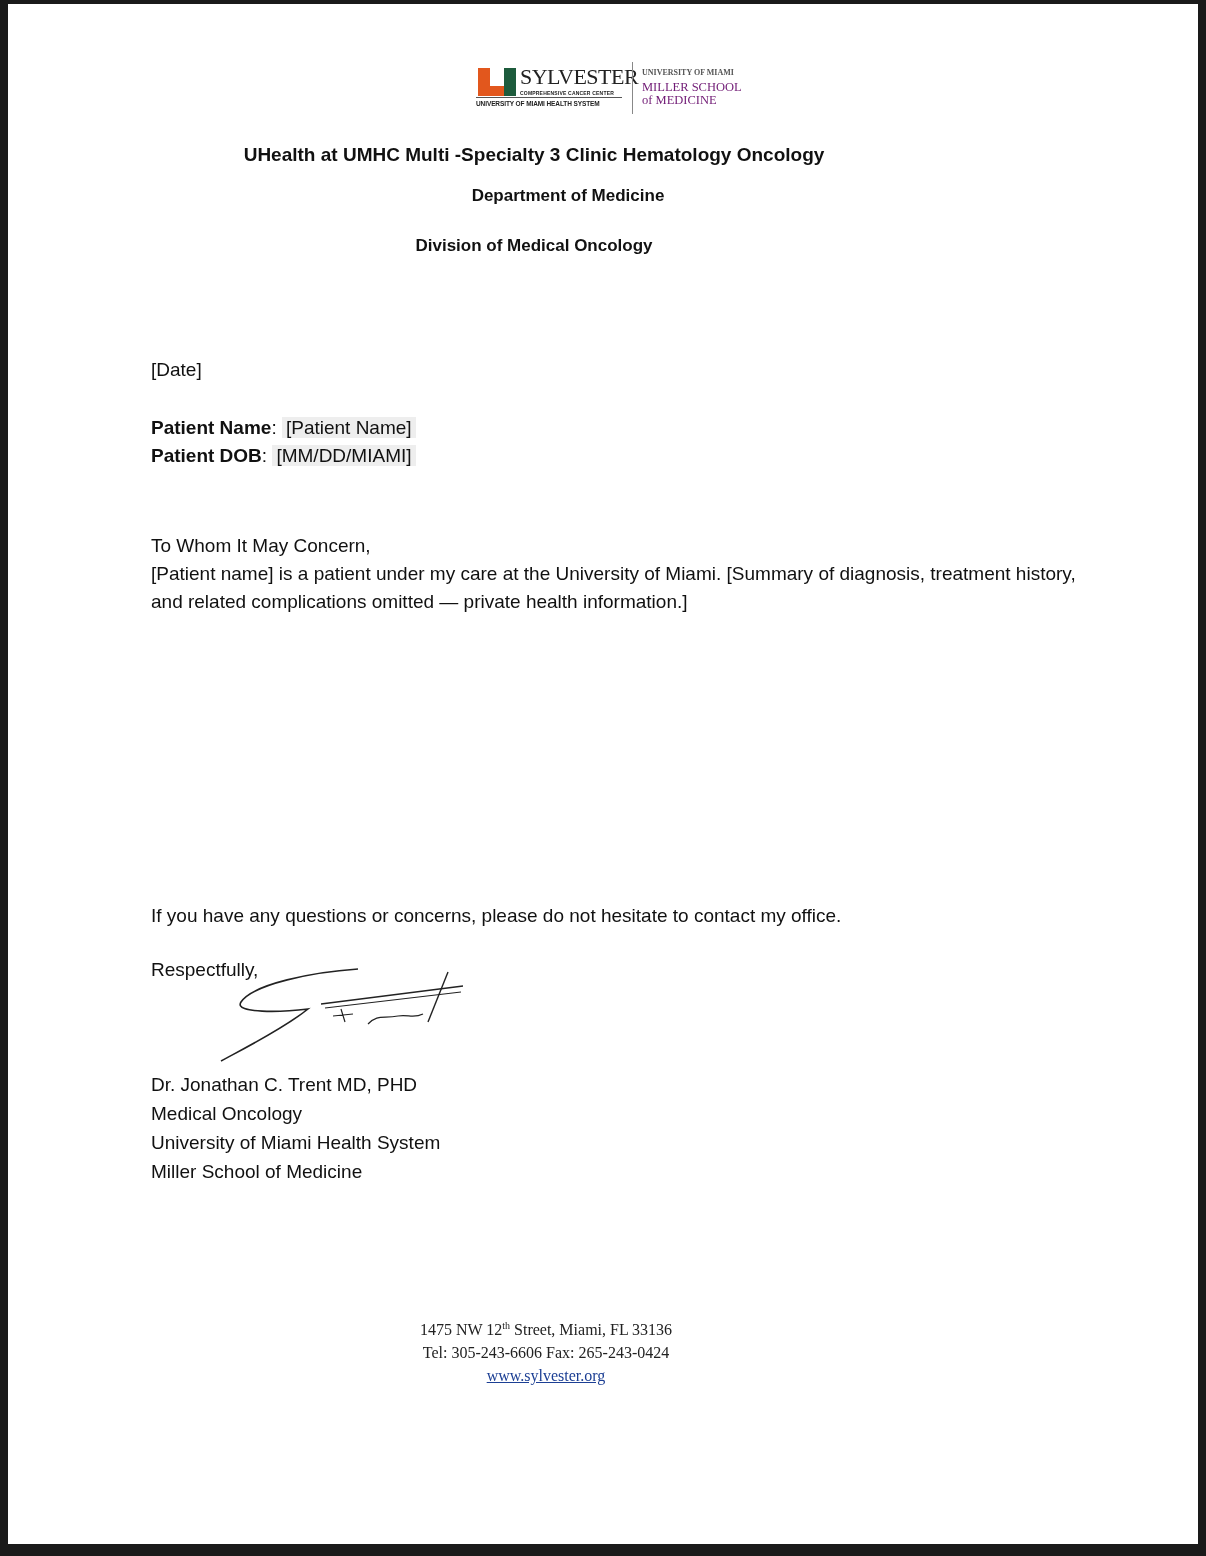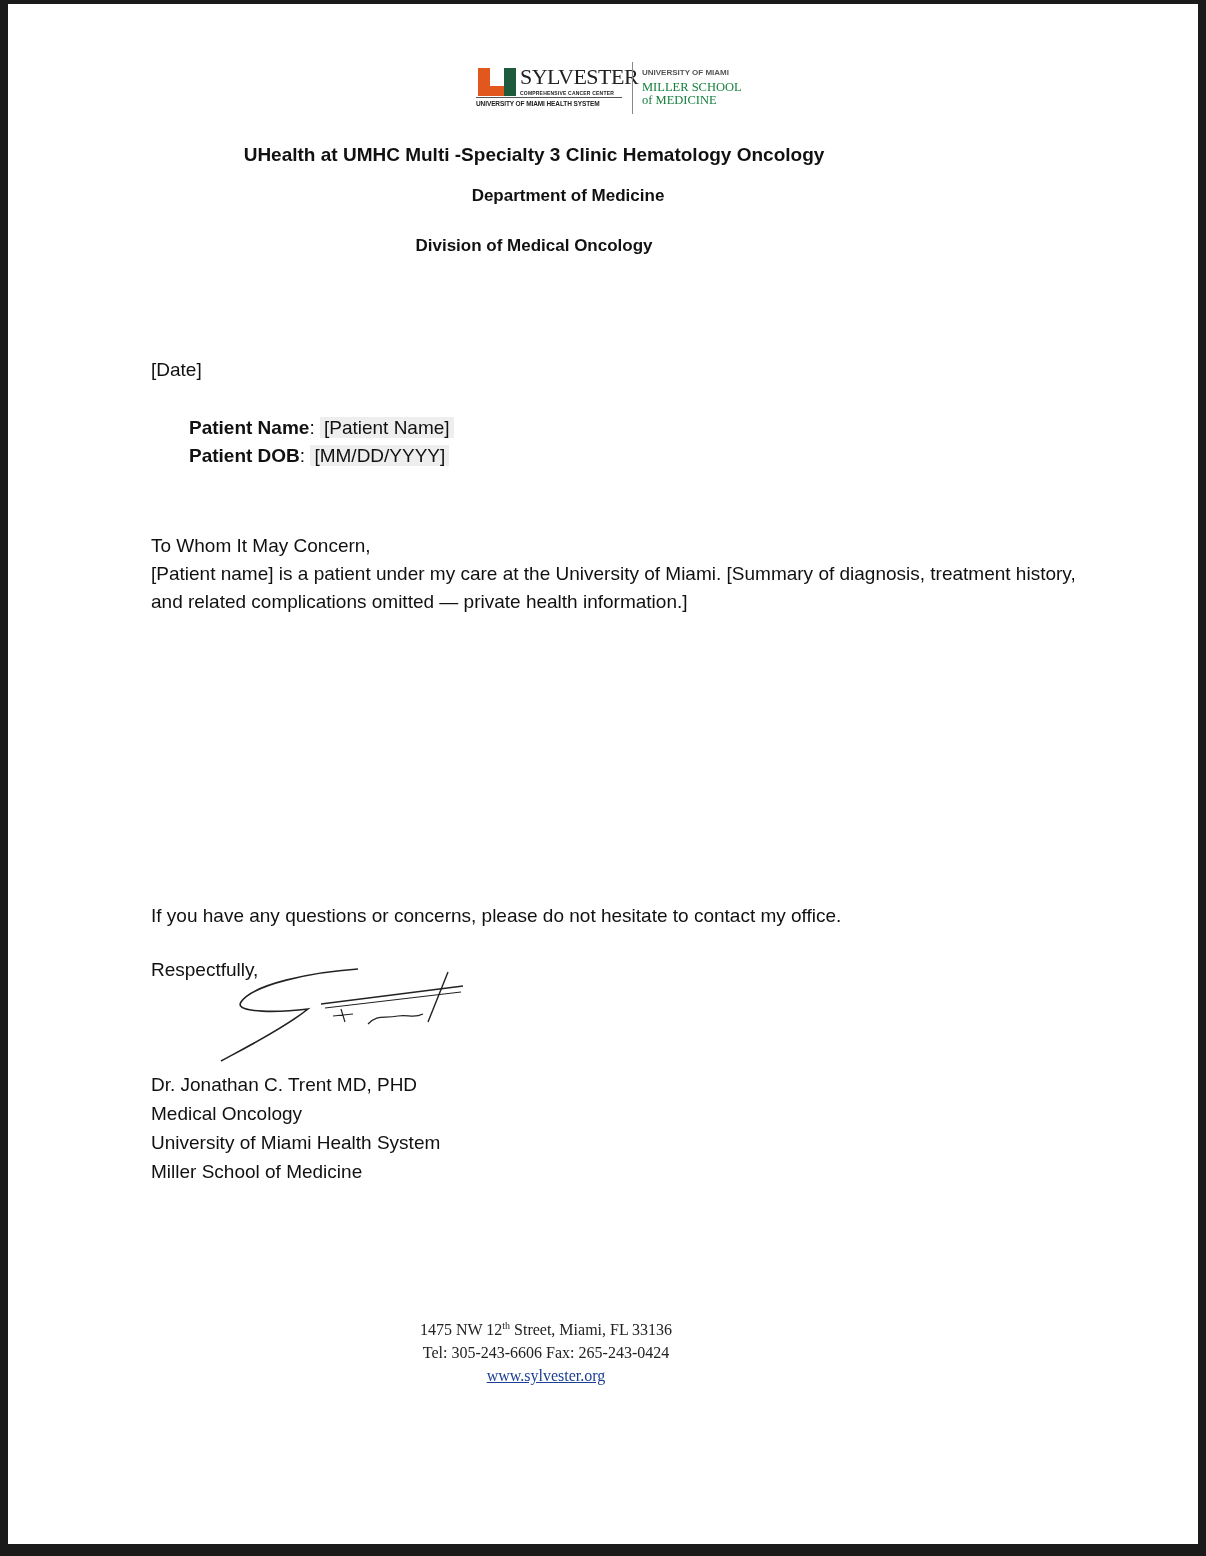--- a/index.html
+++ b/index.html
@@ -38,41 +38,41 @@
       font-size: 5px; font-weight: bold; color: #222; letter-spacing: 0.2px;
     }
     .logo-rule { position:absolute; left:2px; top:35px; width:146px; height:1px; background:#555; }
     .logo-sub2 {
       position: absolute; left: 2px; top: 38px;
       font-size: 6.5px; font-weight: bold; color: #222; letter-spacing: -0.1px;
     }
     .logo-divider { position:absolute; left:158px; top:0px; width:1px; height:52px; background:#888; }
     .logo-um {
       position: absolute; left: 168px; top: 6px;
-      font-family: Liberation Sans, sans-serif;
+      font-family: Liberation Serif, serif;
       font-size: 8px; font-weight: bold; color: #555;
     }
     .logo-msm {
       position: absolute; left: 168px; top: 19px;
       font-family: "Liberation Serif", serif;
-      font-size: 12.5px; color: #15803d; line-height: 13px;
+      font-size: 12.5px; color: #701a75; line-height: 13px;
     }
     .hdr {
       position: absolute; left: 0; width: 1052px; text-align: center;
       font-weight: bold; color: #111;
     }
     .hdr1 { top: 140px; font-size: 19px; }
     .hdr2 { top: 182px; font-size: 17px; margin-left: 34px; }
     .hdr3 { top: 232px; font-size: 17px; text-align: center; }
     .body-text {
       position: absolute; left: 143px; width: 930px;
       font-size: 19px; line-height: 28px; color: #111;
     }
     .date { top: 352px; }
-    .pinfo { top: 410px; margin-left: 38px; }
+    .pinfo { top: 410px; }
     .pinfo b { font-weight: bold; }
     .salutation { top: 496px; margin-top: 32px; }
     .para1 { top: 556px; }
     .para2 { top: 784px; }
     .para3 { top: 898px; }
     .closing { top: 952px; }
     .signature { position: absolute; left: 205px; top: 960px; width: 260px; height: 105px; }
     .sig-block { top: 1066px; line-height: 29px; }
     .footer {
       position: absolute; left: 0; width: 1076px; top: 1310px;
@@ -111,21 +111,21 @@
   <div class="hdr hdr2">Department of Medicine</div>
   <div class="hdr hdr3">Division of Medical Oncology</div>
 
   <div class="body-text date">[Date]</div>
 
   <div class="body-text pinfo">
     <div>
       <b>Patient Name</b>: <span class="redacted">[Patient Name]</span>
     </div>
     <div>
-      <b>Patient DOB</b>: <span class="redacted">[MM/DD/YYYY]</span>
+      <b>Patient DOB</b>: <span class="redacted">[MM/DD/MIAMI]</span>
     </div>
   </div>
 
   <div class="body-text salutation">To Whom It May Concern,</div>
   <div class="body-text para1">[Patient name] is a patient under my care at the University of Miami. [Summary of diagnosis, treatment history, and related complications omitted — private health information.]</div>
   <div class="body-text para3">If you have any questions or concerns, please do not hesitate to contact my office.</div>
   <div class="body-text closing">Respectfully,</div>
 
   <svg class="signature" viewBox="0 0 260 105">
     <path d="M145 5 C 100 8, 40 20, 28 38 C 20 50, 70 48, 95 45 C 70 65, 30 85, 8 97" fill="none" stroke="#222" stroke-width="1.6"></path>

